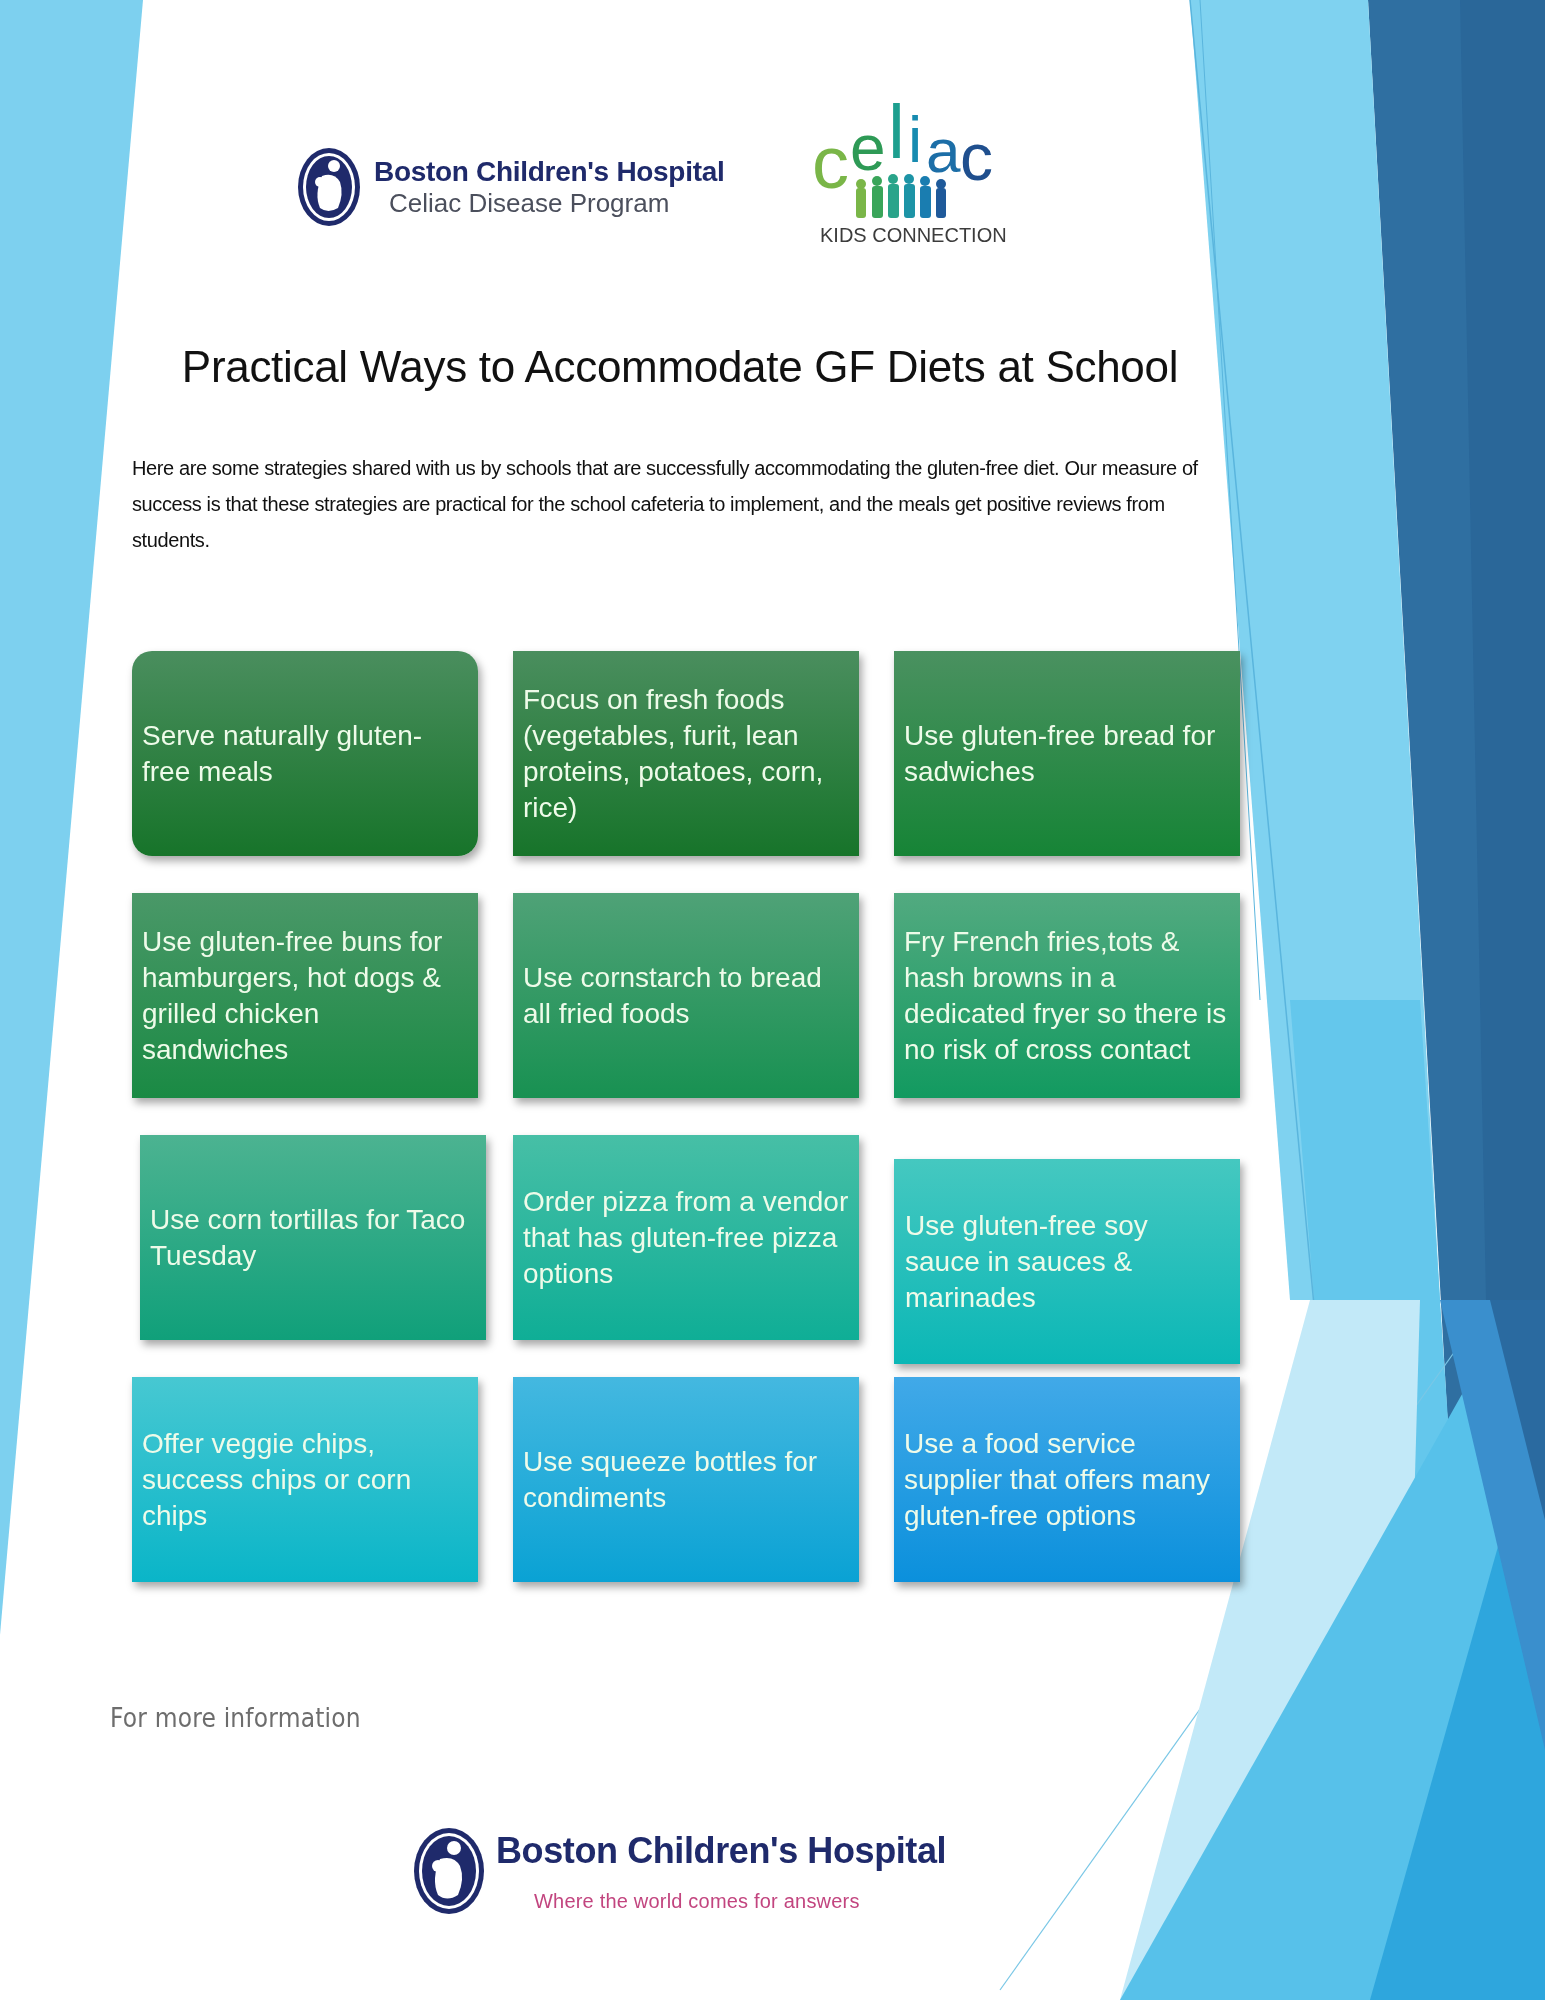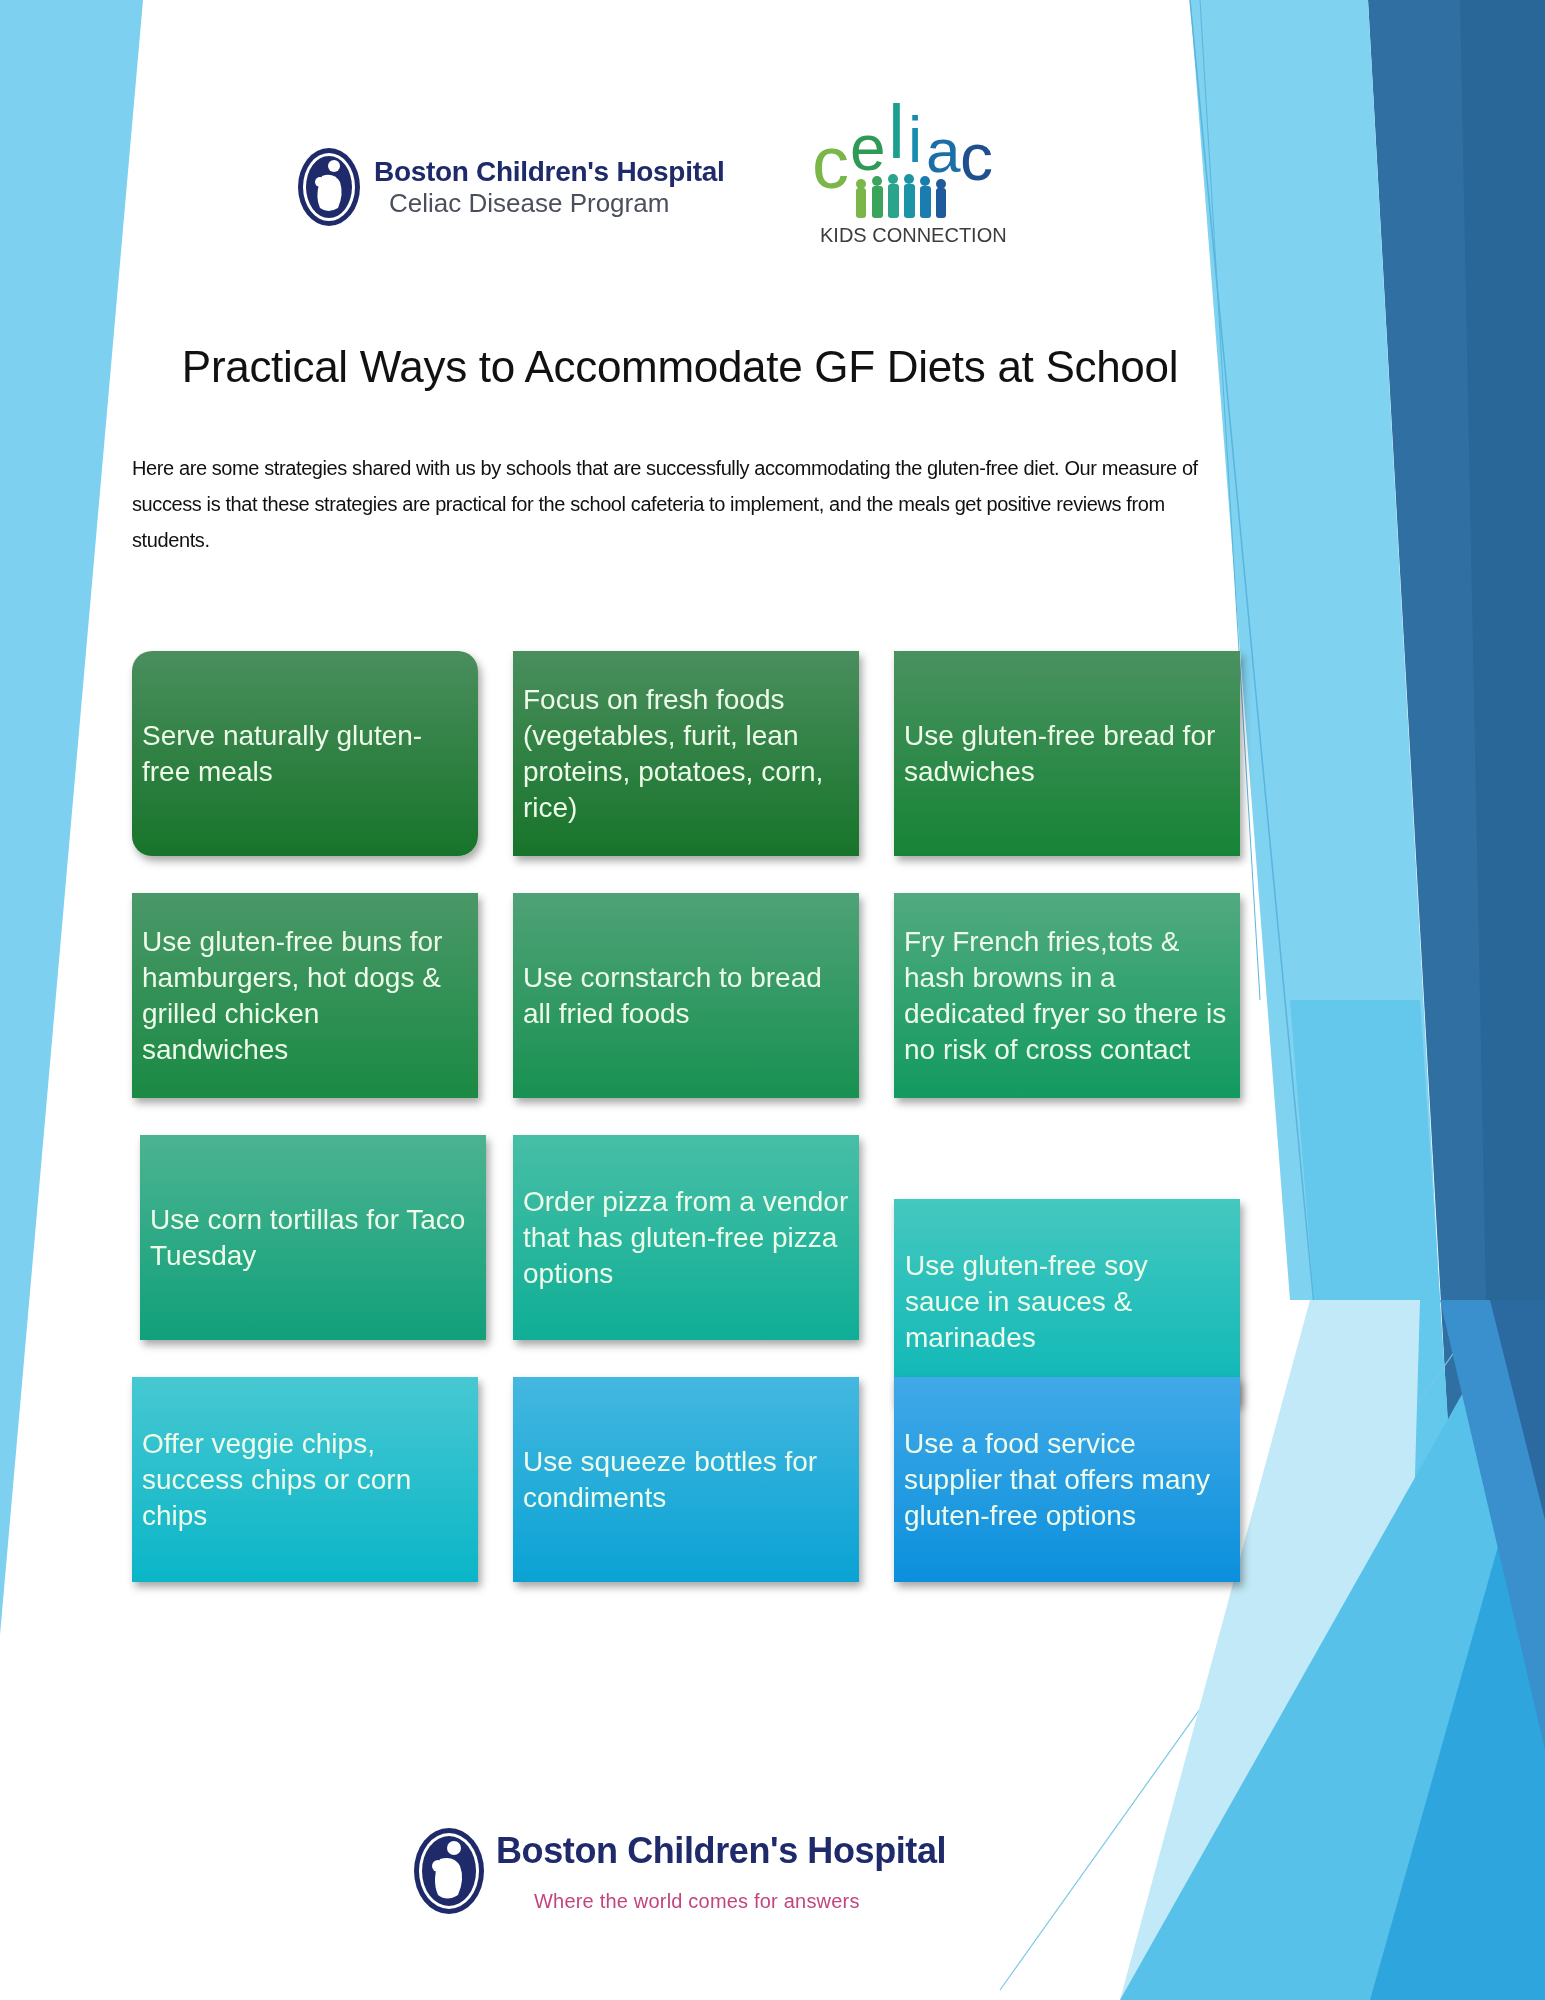--- a/index.html
+++ b/index.html
@@ -133,35 +133,36 @@
     </div>
     <div class="card" style="left: 894px; top: 893px; background: linear-gradient(rgb(82, 170, 128), rgb(18, 154, 96));">
       <span>Fry French fries,tots &amp; hash browns in a dedicated fryer so there is no risk of cross contact</span>
     </div>
     <div class="card" style="left: 140px; top: 1135px; background: linear-gradient(rgb(76, 179, 145), rgb(16, 160, 122));">
       <span>Use corn tortillas for Taco Tuesday</span>
     </div>
     <div class="card" style="left: 513px; top: 1135px; background: linear-gradient(rgb(71, 191, 166), rgb(15, 174, 150));">
       <span>Order pizza from a vendor that has gluten-free pizza options</span>
     </div>
-    <div class="card" style="left: 894px; top: 1199px; background: linear-gradient(rgb(69, 200, 192), rgb(11, 183, 182)); padding-left: 11px;">
+    <div class="card" style="left: 894px; top: 1159px; background: linear-gradient(rgb(69, 200, 192), rgb(11, 183, 182)); padding-left: 11px;">
       <span>Use gluten-free soy sauce in sauces &amp; marinades</span>
     </div>
     <div class="card" style="left: 132px; top: 1377px; background: linear-gradient(rgb(71, 200, 210), rgb(10, 181, 200));">
       <span>Offer veggie chips, success chips or corn chips</span>
     </div>
     <div class="card" style="left: 513px; top: 1377px; background: linear-gradient(rgb(68, 184, 224), rgb(10, 162, 212));">
       <span>Use squeeze bottles for condiments</span>
     </div>
     <div class="card" style="left: 894px; top: 1377px; background: linear-gradient(rgb(65, 169, 232), rgb(11, 144, 220));">
       <span>Use a food service supplier that offers many gluten-free options</span>
     </div>
   </div>
 
 <div class="layer more-info">
+  <span class="l1">For more information</span>
 </div>
 
 <div class="layer bch-bottom">
   <svg class="seal" viewBox="0 0 74 90">
     <ellipse cx="37" cy="45" rx="35" ry="43" fill="#1f2a6b"></ellipse>
     <ellipse cx="37" cy="45" rx="30" ry="38" fill="#ffffff"></ellipse>
     <ellipse cx="37" cy="45" rx="27" ry="35" fill="#1f2a6b"></ellipse>
     <circle cx="42" cy="22" r="7" fill="#fff"></circle>
     <path d="M28 33 q14 -4 20 7 q5 13 -2 29 q-11 7 -20 0 q-7 -16 2 -36z" fill="#fff"></path>
     <circle cx="26" cy="40" r="6" fill="#fff"></circle>

